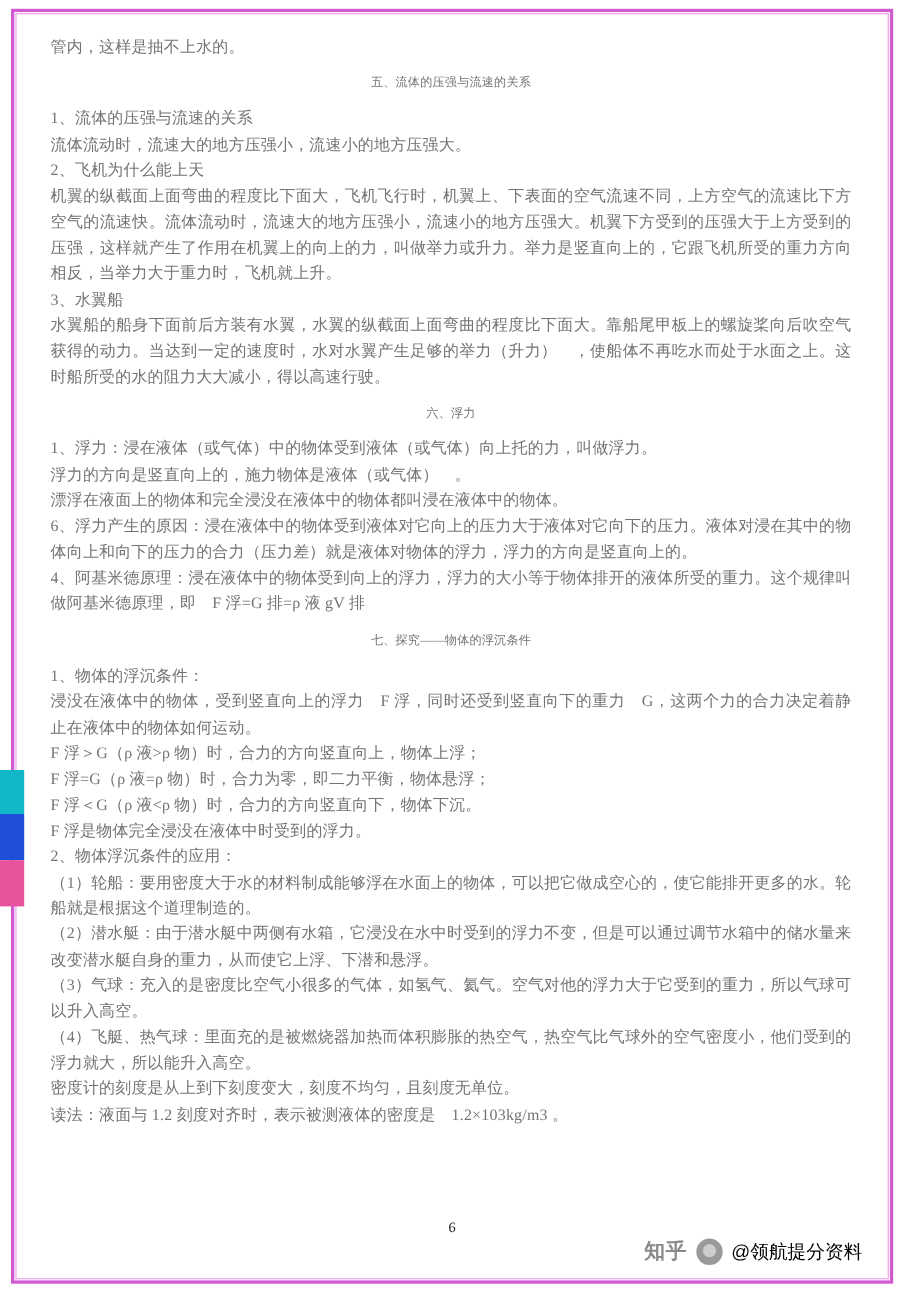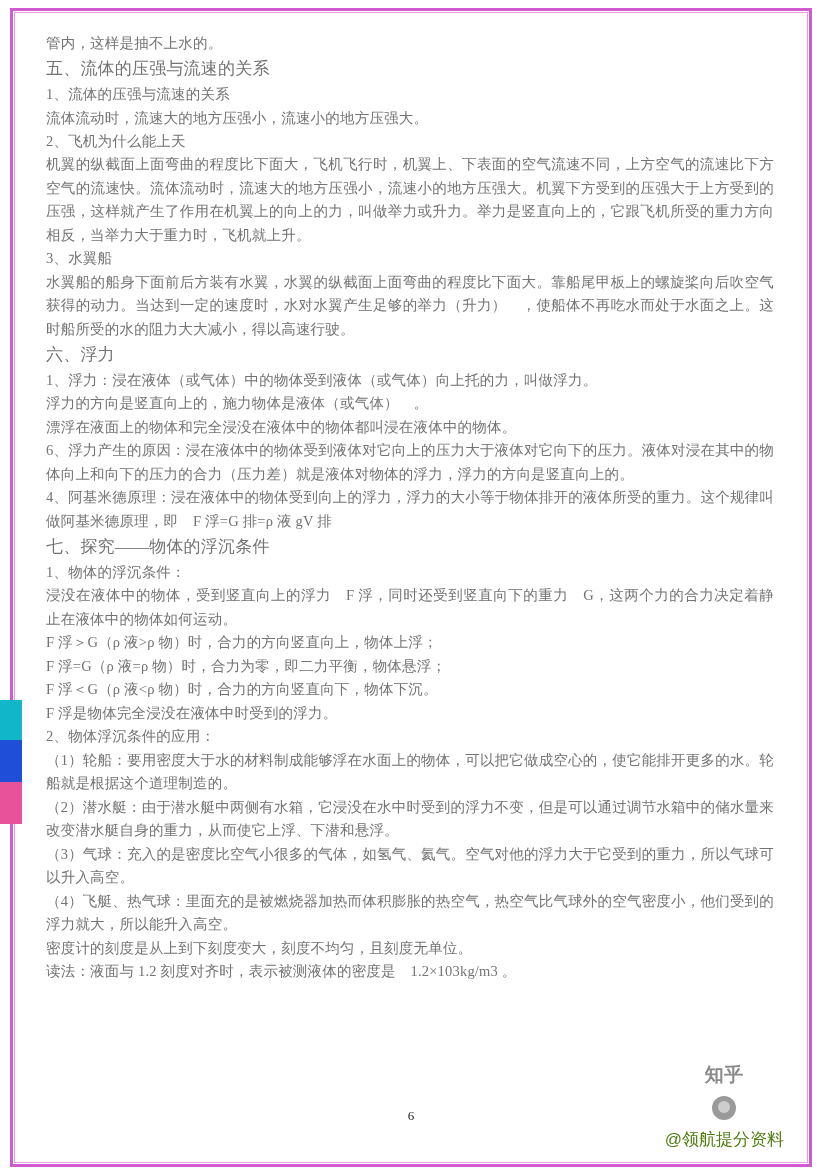--- a/index.html
+++ b/index.html
@@ -63,22 +63,23 @@
     line-height: 1.62;
     color: #737373;
     letter-spacing: 0.2px;
   }
   p.line {
     margin: 0;
     text-align: justify;
     white-space: pre-wrap;
   }
   .heading {
-    margin: 0;
-    font-size: 17px;
+    text-align: center;
+    margin: 12px;
+    font-size: 11px;
   }
   #page-number {
     position: absolute;
     left: 0;
     right: 0;
     top: 1108px;
     text-align: center;
     font-size: 13px;
     color: #222;
   }
@@ -86,21 +87,20 @@
   #watermark {
     position: absolute;
     right: 38px;
     bottom: 24px;
     display: flex;
     align-items: center;
     gap: 8px;
     color: #8a8a8a;
     font-size: 18px;
     font-family: "Liberation Sans", sans-serif;
-    flex-direction: column;
   }
   #watermark .zh-logo {
     font-weight: bold;
     font-size: 19px;
     color: #8a8a8a;
     letter-spacing: 0.5px;
   }
   #watermark .avatar {
     width: 24px;
     height: 24px;
@@ -114,21 +114,21 @@
     position: absolute;
     left: 6px;
     top: 5px;
     width: 12px;
     height: 12px;
     border-radius: 50%;
     background: #cdcdcd;
   }
   #watermark .wm-name {
     font-size: 17px;
-    color: #4d7c0f;
+    color: #000000;
   }
 </style>
 </head>
 <body>
 
 <div id="page-frame"></div>
 <div id="page-frame-inner"></div>
 
 <div class="ribbon ribbon-cyan"></div>
 <div class="ribbon ribbon-blue"></div>

